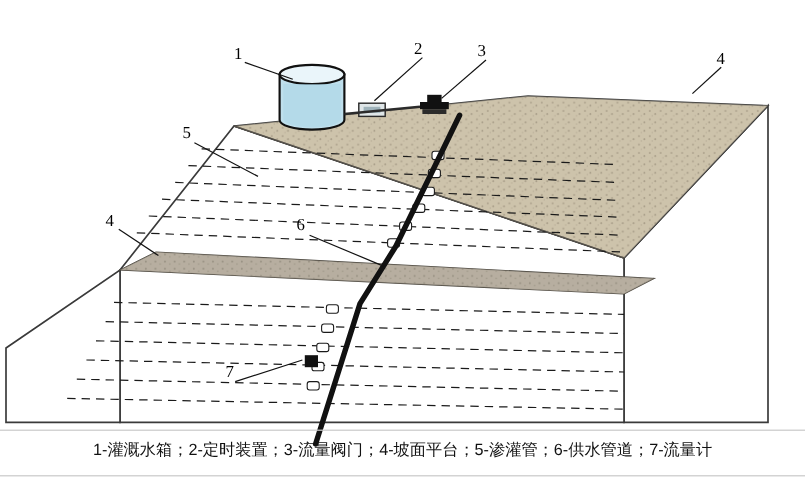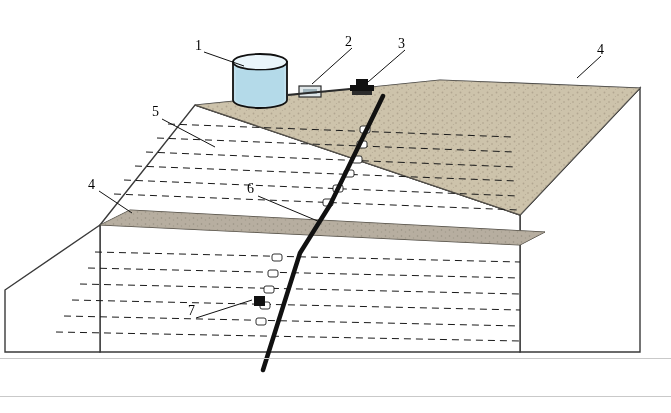--- a/index.html
+++ b/index.html
@@ -170,13 +170,14 @@
   <div class="numlabel" style="left:398px; top:36px;">3</div>
   <div class="numlabel" style="left:597px; top:42px;">4</div>
   <div class="numlabel" style="left:152px; top:104px;">5</div>
   <div class="numlabel" style="left:88px; top:177px;">4</div>
   <div class="numlabel" style="left:247px; top:181px;">6</div>
   <div class="numlabel" style="left:188px; top:303px;">7</div>
 
   <div class="hr-line" style="top:358px;"></div>
   <div class="hr-line" style="top:396px;"></div>
 
+  <div class="caption">1-灌溉水箱；2-定时装置；3-流量阀门；4-坡面平台；5-渗灌管；6-供水管道；7-流量计</div>
 </div>
 
 </body></html>

